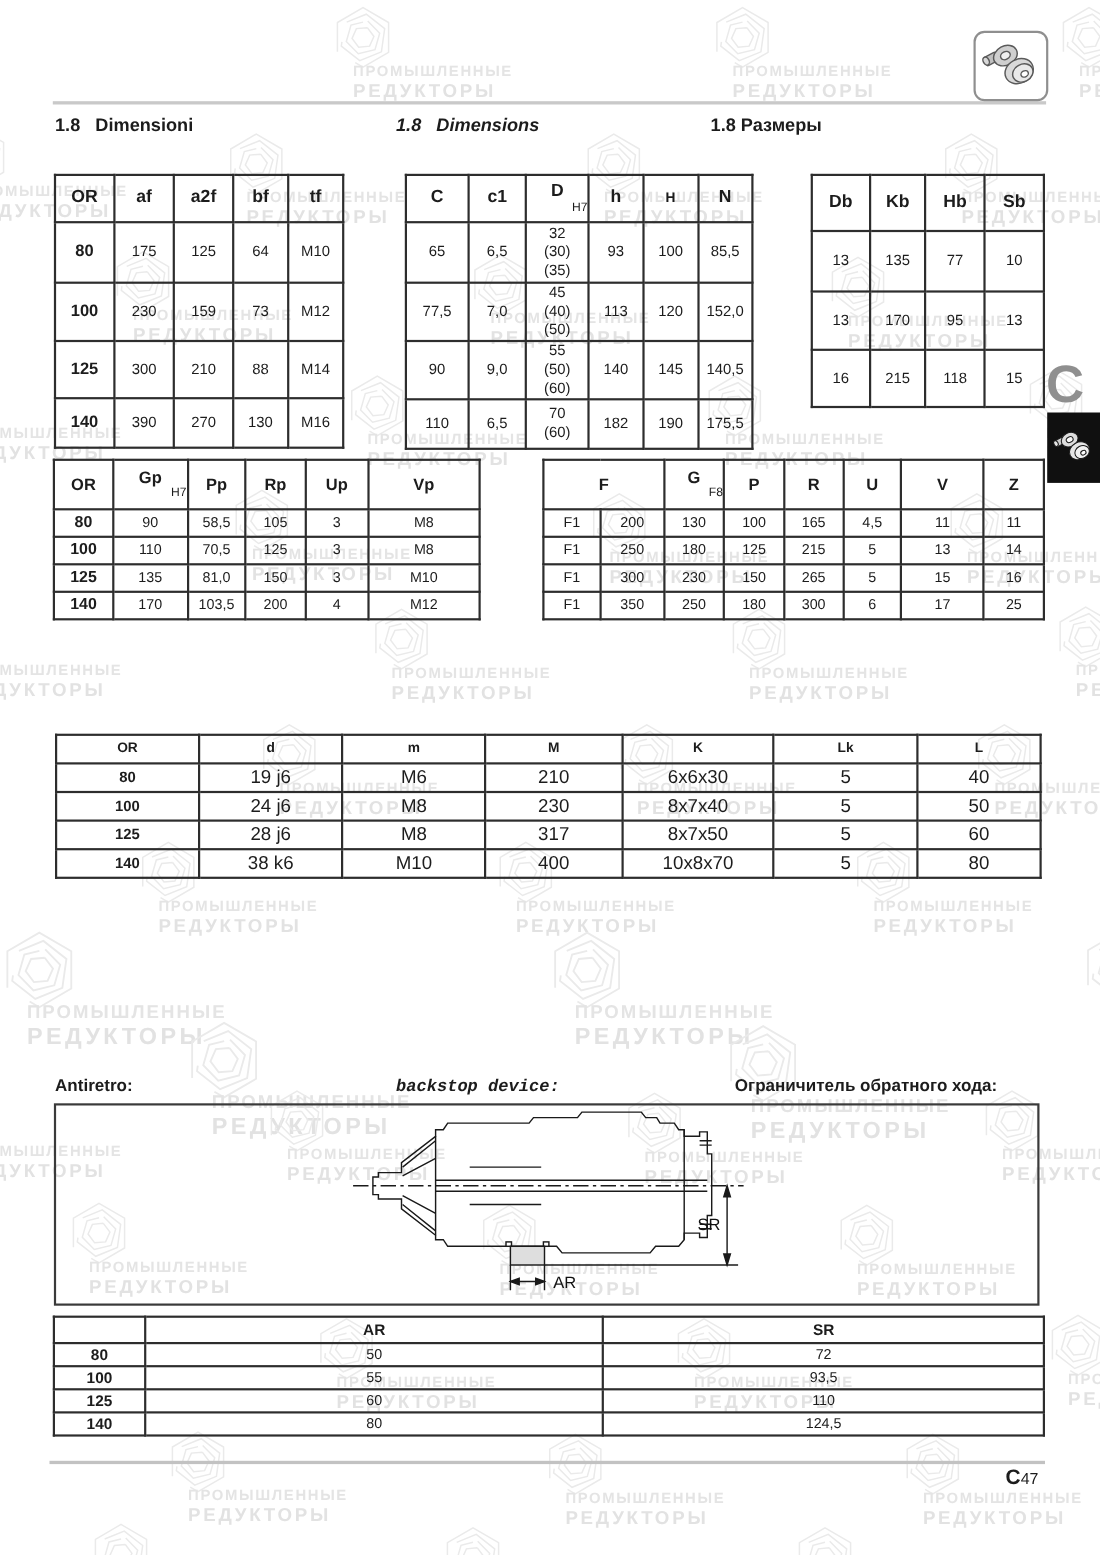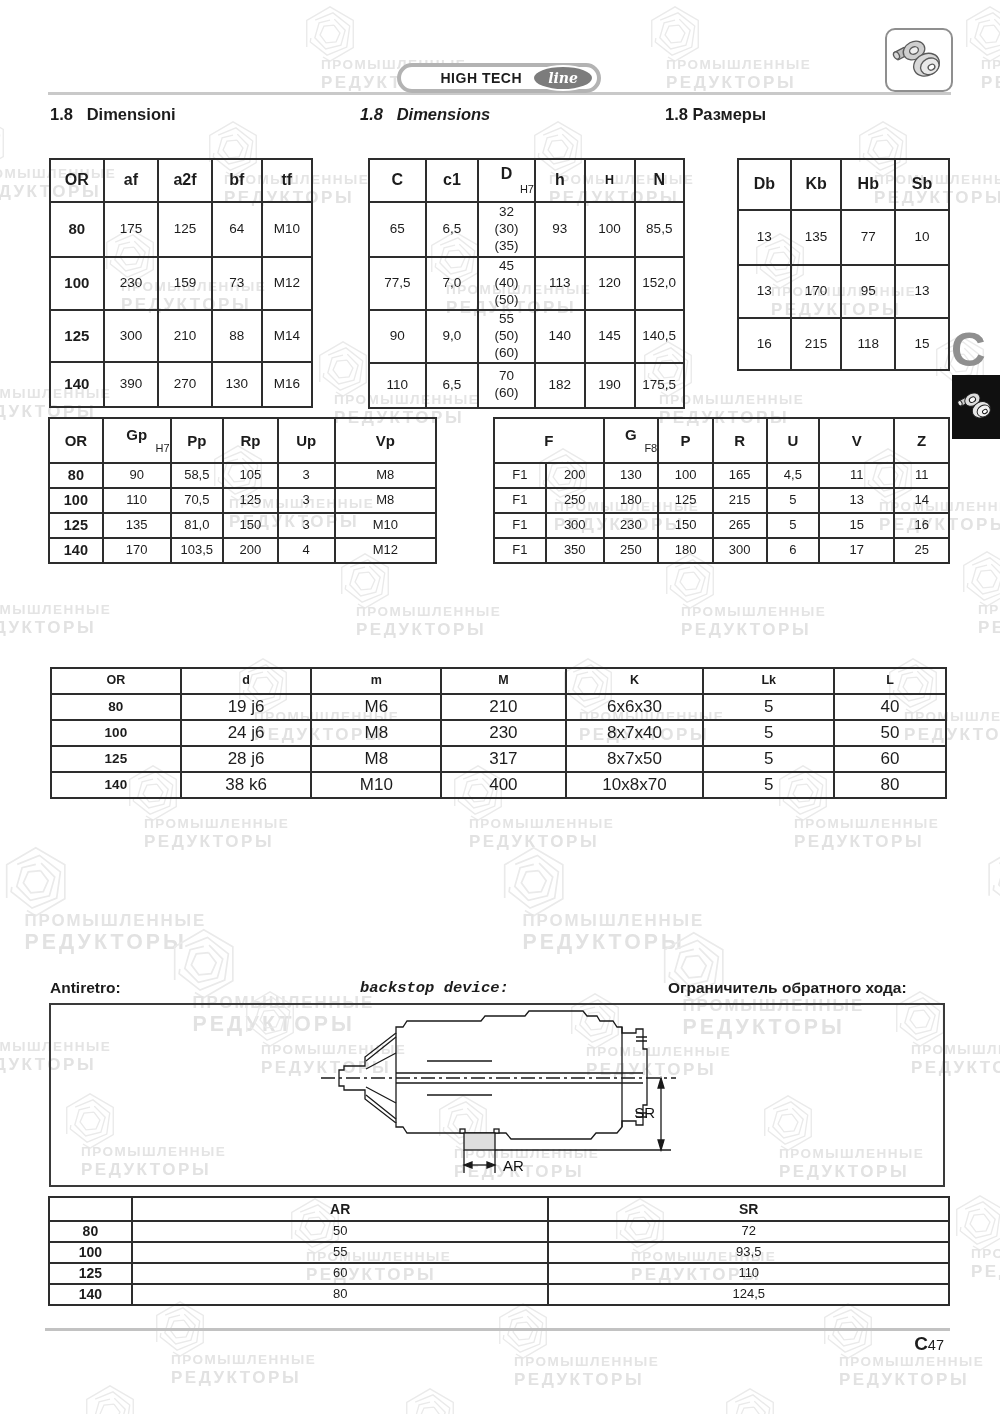--- a/index.html
+++ b/index.html
@@ -19,21 +19,21 @@
   #corner-icon-box{left:885px;top:28px;width:64px;height:60px;border:2px solid #8f8f8f;border-radius:10px;
                    background:#fff;display:flex;align-items:center;justify-content:center;}
   #brand-pill{left:397px;top:63px;width:204px;height:30px;border:4px solid #b3b3b3;border-radius:20px;
               background:#fff;display:flex;align-items:center;justify-content:flex-end;padding:0 3px 0 0;box-sizing:border-box;}
   #brand-text{font-weight:bold;font-size:14px;letter-spacing:.5px;margin-right:10px;}
   #brand-ellipse{width:58px;height:22px;background:#7c7c7c;border:2px solid #fff;border-radius:50%;
                  color:#fff;display:flex;align-items:center;justify-content:center;
                  font-family:"DejaVu Serif",serif;font-style:italic;font-size:14px;font-weight:bold;}
   
   .title{top:105px;font-size:16.5px;font-weight:bold;white-space:pre;}
-  #title-it{left:50px;} #title-en{left:360px;font-style:italic;} #title-ru{left:665px;}
+  #title-it{left:50px;} #title-en{left:360px;font-style:italic;} #title-ru{left:646px;}
   
   .anti{top:979px;font-size:15.5px;font-weight:bold;white-space:pre;}
   #anti-it{left:50px;} #anti-en{left:360px;font-style:italic;font-family:Liberation Mono, monospace;} #anti-ru{left:668px;}
   
   .tbl table{width:100%;border-collapse:collapse;table-layout:fixed;background:transparent;}
   .tbl th,.tbl td{border:2px solid #2d2d2d;text-align:center;vertical-align:middle;padding:0;
                   white-space:pre-line;line-height:1.25;}
   .tbl td{font-size:13.5px;}
   .h-main{font-weight:bold;font-size:16px;line-height:1.05;}
   .h-sub{font-weight:normal;font-size:11px;line-height:1.1;text-align:right;}
@@ -646,24 +646,20 @@
             <ellipse cx="26" cy="21" rx="13.5" ry="10.5" transform="rotate(-28 26 21)" fill="#cfcfcf"></ellipse>
             <ellipse cx="26" cy="21" rx="5.5" ry="4.2" transform="rotate(-28 26 21)" fill="#efefef"></ellipse>
             <ellipse cx="41" cy="38" rx="16" ry="13" transform="rotate(-28 41 38)" fill="#d9d9d9"></ellipse>
             <ellipse cx="45" cy="40" rx="11.5" ry="9.5" transform="rotate(-28 45 40)" fill="#e9e9e9"></ellipse>
             <ellipse cx="47" cy="41" rx="4.2" ry="3.3" transform="rotate(-28 47 41)" fill="#ffffff"></ellipse>
           </g>
         </svg>
       </span>
     </div>
 
-    <div class="abs" id="brand-pill">
-      <span id="brand-text">HIGH TECH</span>
-      <span id="brand-ellipse">line</span>
-    </div>
 
     <div class="abs title" id="title-it">1.8   Dimensioni</div>
     <div class="abs title" id="title-en">1.8   Dimensions</div>
     <div class="abs title" id="title-ru">1.8 Размеры</div>
 
     <div class="abs tbl" style="left:49px;top:158px;width:264px;">
         <table>
           <colgroup>
             <col style="width: 20.5%;">
             <col style="width: 20.8%;">

